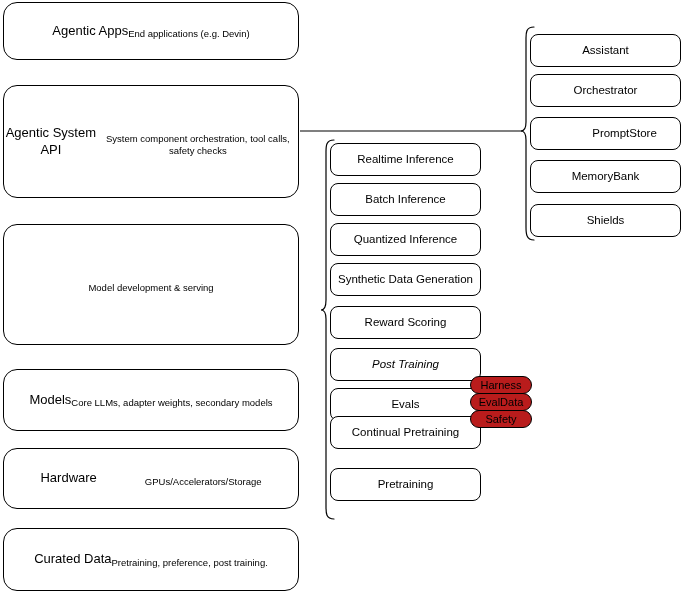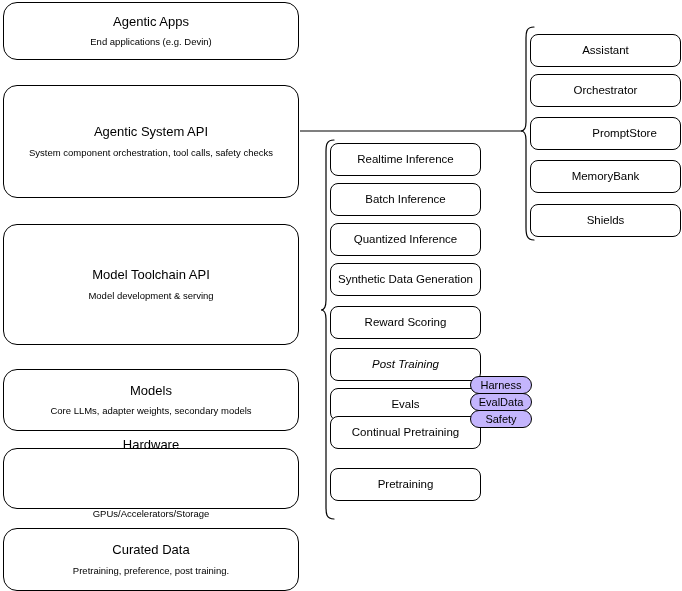--- a/index.html
+++ b/index.html
@@ -21,21 +21,21 @@
     left: 0; top: 0;
     width: 682px;
     height: 591px;
   }
   .node {
     position: absolute;
     box-sizing: border-box;
     background: #ffffff;
     border: 1px solid #000000;
     display: flex;
-    flex-direction: column;
+    flex-direction: row;
     align-items: center;
     justify-content: center;
     text-align: center;
     line-height: 1.25;
   }
 
   
   .layer {
     left: 3px;
     width: 296px;
@@ -92,21 +92,21 @@
 
   
   .pill {
     position: absolute;
     left: 470px;
     width: 62px;
     height: 18px;
     box-sizing: border-box;
     border: 1px solid #000;
     border-radius: 9px;
-    background: #c4b5fd;
+    background: #b91c1c;
     display: flex;
     align-items: center;
     justify-content: center;
     font-size: 11px;
     z-index: 5;
   }
   #pill-harness  { top: 376px; }
   #pill-evaldata { top: 393px; }
   #pill-safety   { top: 410px; }
 
@@ -142,21 +142,20 @@
     <div class="title">Agentic Apps</div>
     <div class="subtitle">End applications (e.g. Devin)</div>
   </div>
 
   <div class="node layer" id="layer-agentic-system-api">
     <div class="title">Agentic System API</div>
     <div class="subtitle">System component orchestration, tool calls, safety checks</div>
   </div>
 
   <div class="node layer" id="layer-model-toolchain">
-    <div class="title">Model Toolchain API</div>
     <div class="subtitle">Model development &amp; serving</div>
   </div>
 
   <div class="node layer" id="layer-models">
     <div class="title">Models</div>
     <div class="subtitle">Core LLMs, adapter weights, secondary models</div>
   </div>
 
   <div class="node layer" id="layer-hardware">
     <div class="title">Hardware</div>

